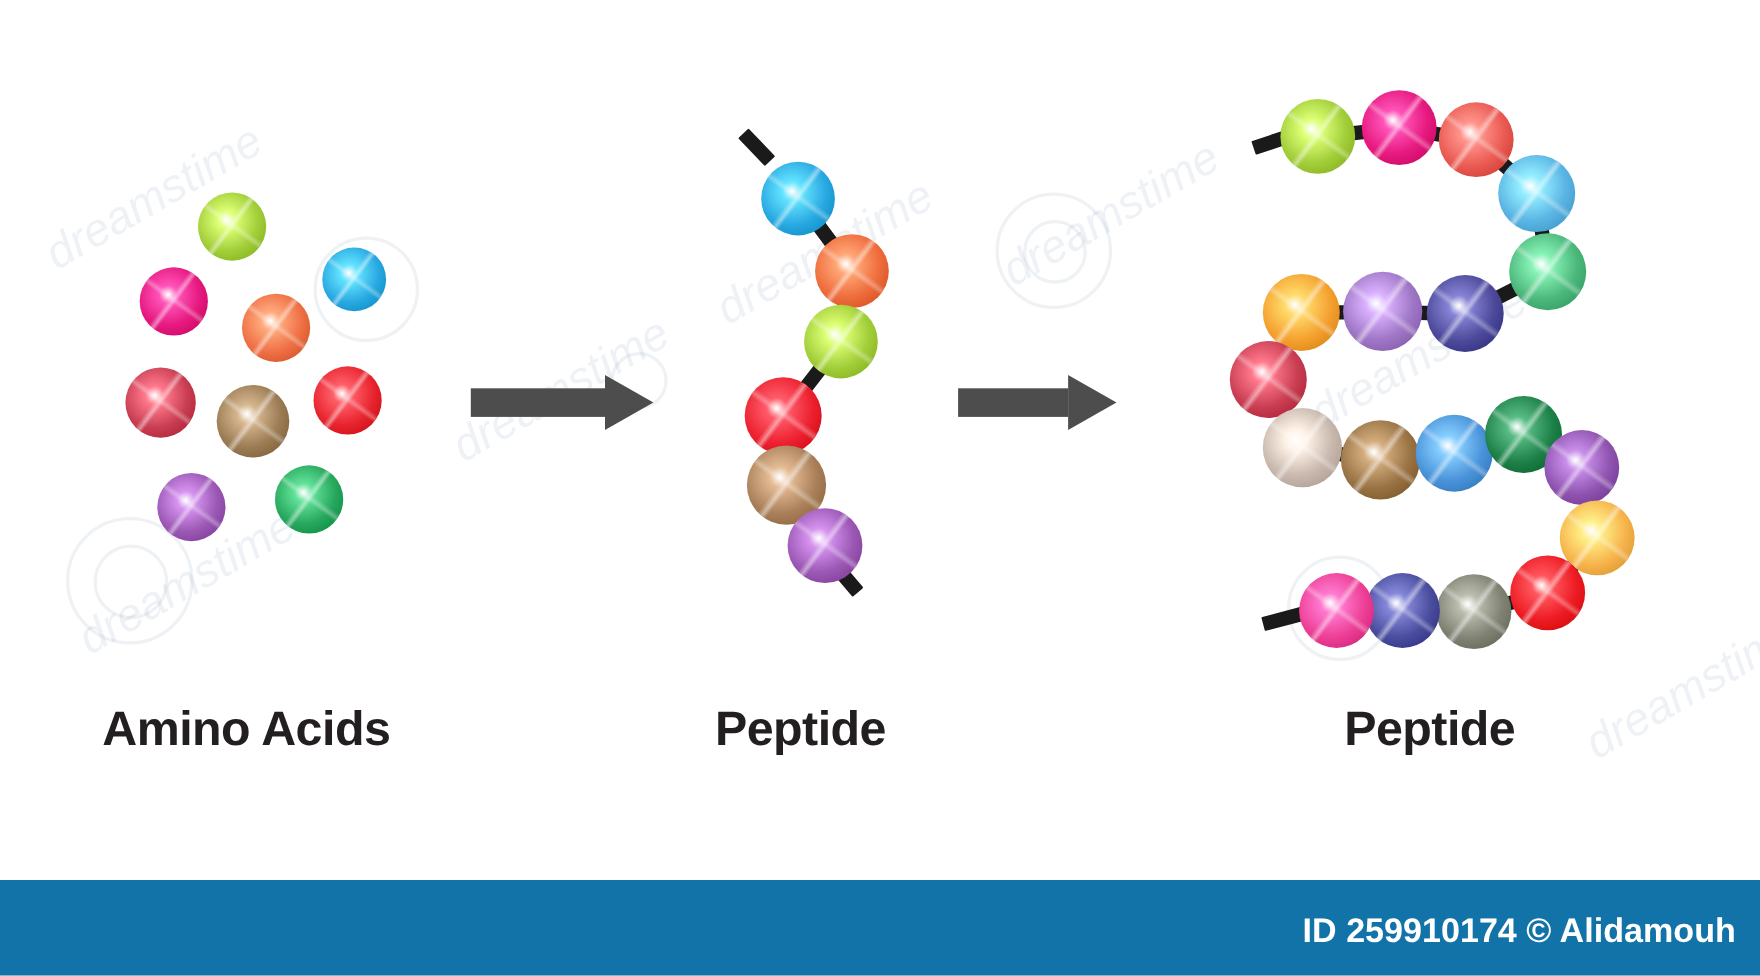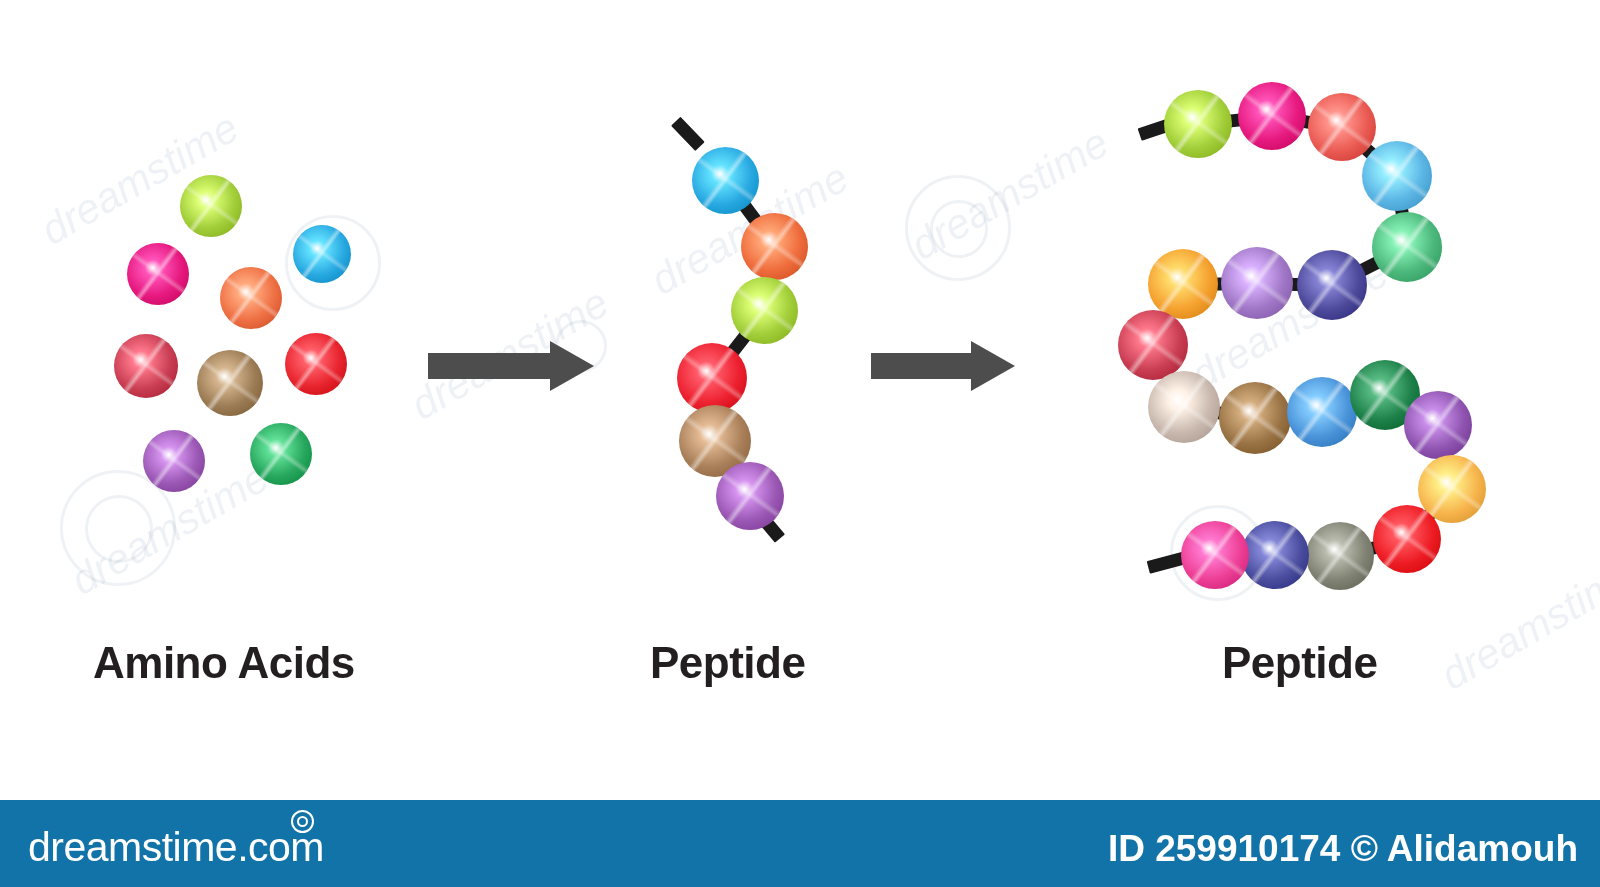--- a/index.html
+++ b/index.html
@@ -97,21 +97,21 @@
     border-radius:50%;
     border:2.5px solid #ffffff;
   }
   .footer-logo .spiral::after{
     content:"";position:absolute;left:4px;top:4px;width:7px;height:7px;
     border-radius:50%;border:2px solid #ffffff;
   }
   .footer-credit{
     position:absolute;right:22px;top:28px;
     color:#ffffff;
-    font-size:37px;
+    font-size:31px;
     font-weight:bold;
     white-space:nowrap;
     font-family:"Liberation Sans", sans-serif;
   }
 </style>
 </head>
 <body>
 
 <div id="stage">
 
@@ -215,20 +215,16 @@
 
     <div id="label-layer">
         <div class="stage-label" style="left: 93px; top: 638px;">Amino Acids</div>
         <div class="stage-label" style="left: 650px; top: 638px;">Peptide</div>
         <div class="stage-label" style="left: 1222px; top: 638px;">Peptide</div>
       </div>
 
   </div>
 
   <div class="footer">
-    <div class="footer-logo">
-      <span>dreamstime.com</span>
-      <span class="spiral"></span>
-    </div>
     <div class="footer-credit">ID 259910174 © Alidamouh</div>
   </div>
 
 </div>
 
 </body></html>

